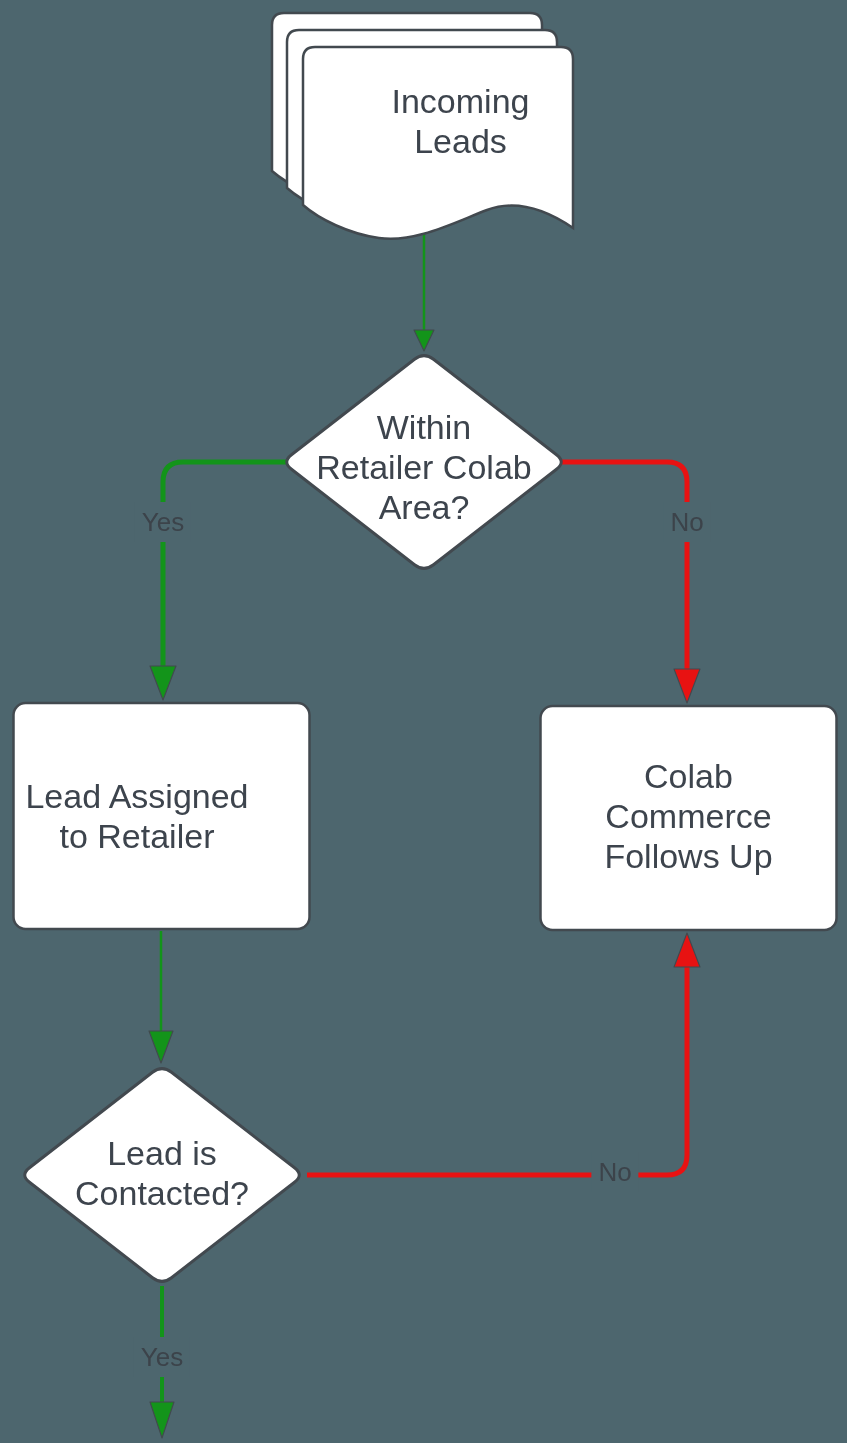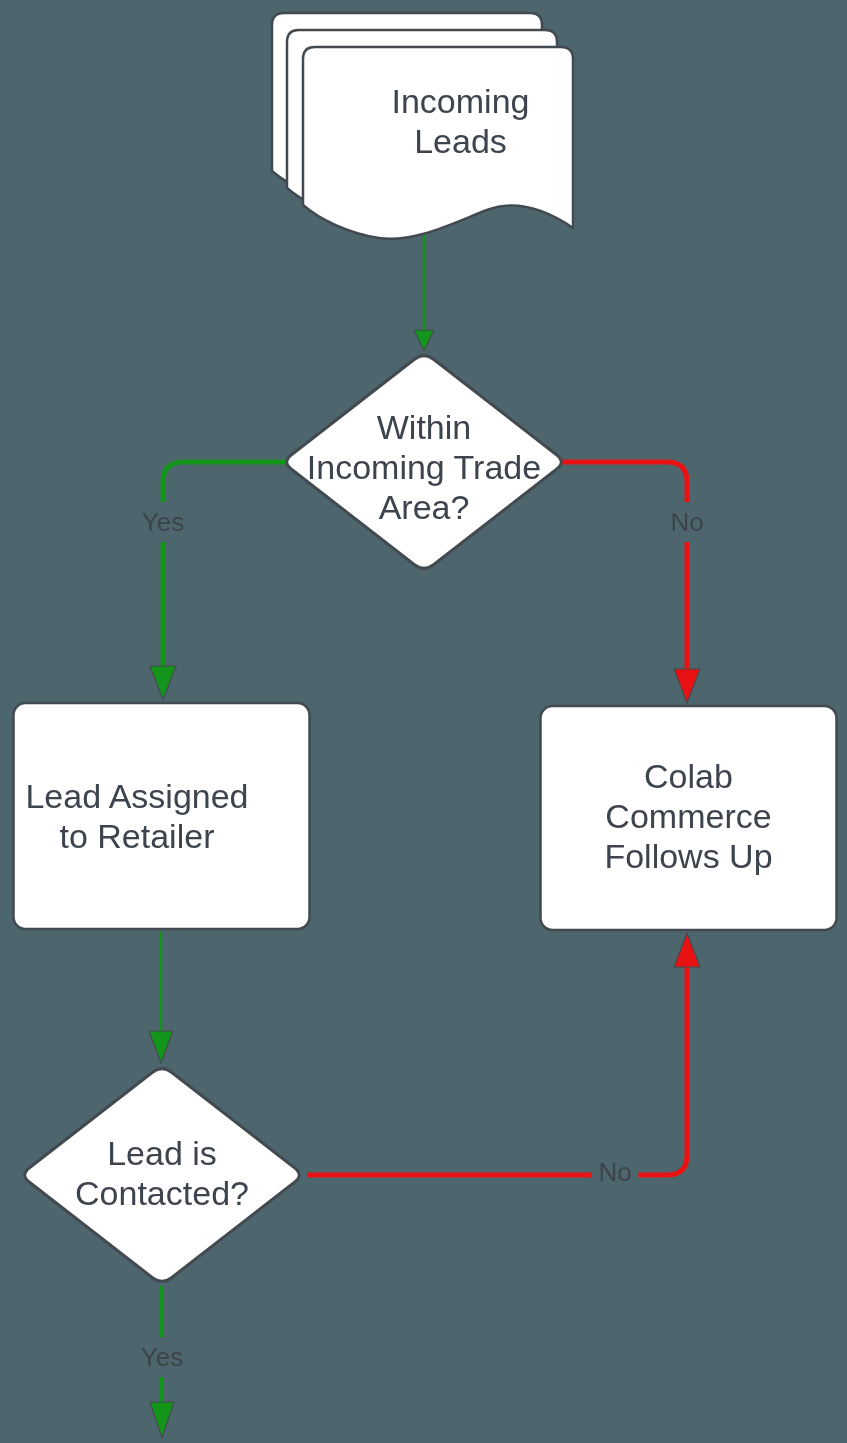--- a/index.html
+++ b/index.html
@@ -98,21 +98,21 @@
 
     <rect class="shape" x="540.5" y="706" width="296" height="224" rx="12"></rect>
 
     <path class="shape diamond" d="M152.5,1072.3 Q162,1065 171.5,1072.3 L294.5,1167.7 Q304,1175 294.5,1182.3 L171.5,1277.7 Q162,1285 152.5,1277.7 L29.5,1182.3 Q20,1175 29.5,1167.7 Z"></path>
   </svg>
 
   <div class="node-label" style="left:272px;top:58px;width:301px;height:126px;margin-left:38px;">Incoming
 Leads</div>
 
   <div class="node-label" style="left:304px;top:397px;width:240px;height:140px;">Within
-Incoming Trade
+Retailer Colab
 Area?</div>
 
   <div class="node-label" style="left:13px;top:702px;width:248px;height:228px;">Lead Assigned
 to Retailer</div>
 
   <div class="node-label" style="left:540px;top:703px;width:297px;height:225px;">Colab
 Commerce
 Follows Up</div>
 
   <div class="node-label" style="left:42px;top:1103px;width:240px;height:140px;">Lead is

